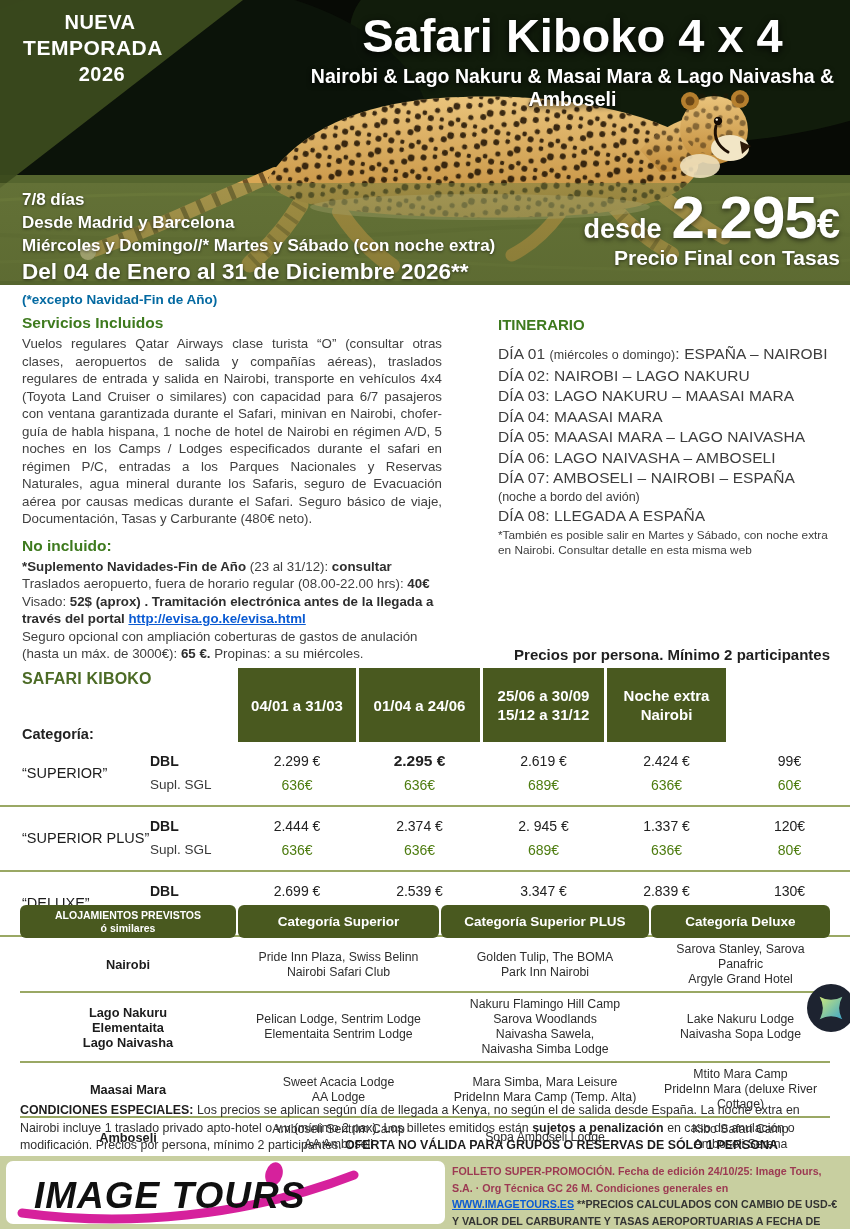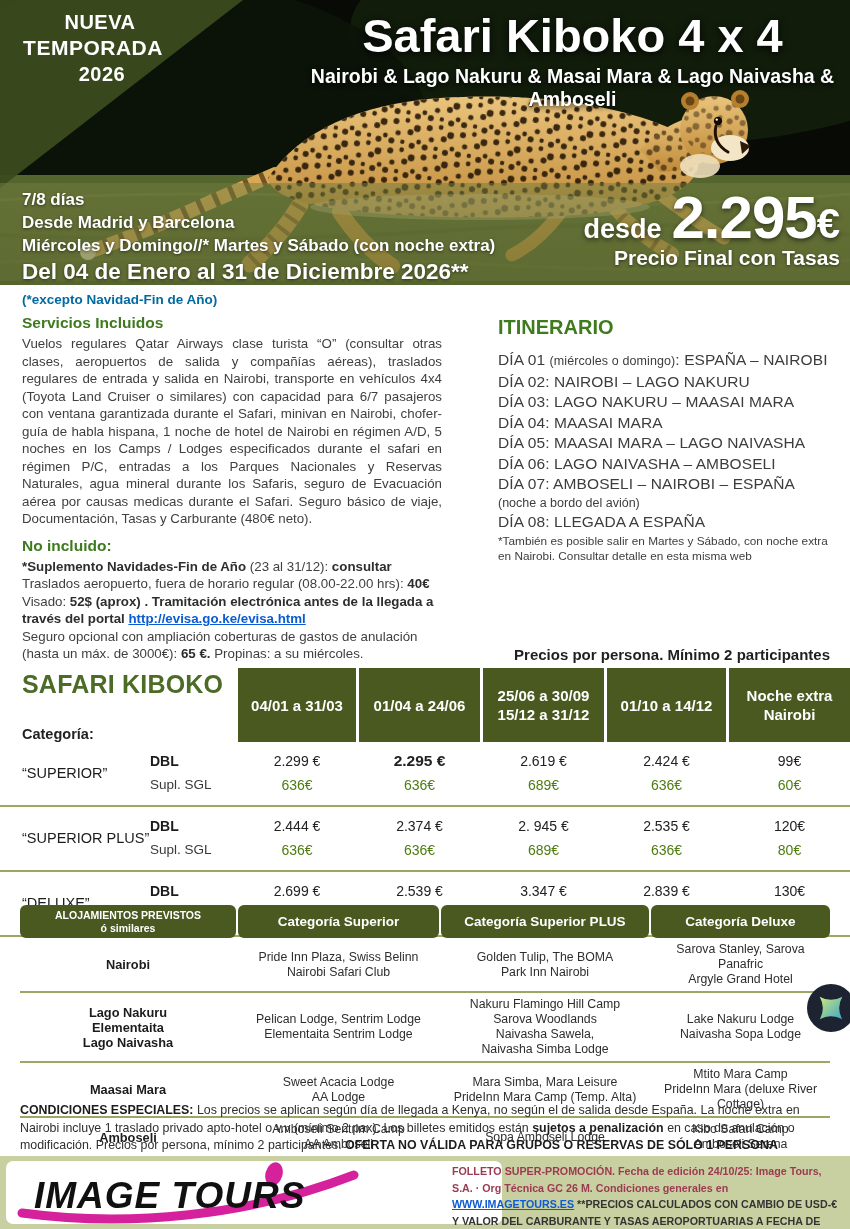--- a/index.html
+++ b/index.html
@@ -35,35 +35,35 @@
   .except { position:absolute; left:22px; top:292px; font-size:13.5px; font-weight:bold; color:#0369a1; }
   .col-left { position:absolute; left:22px; top:314px; width:420px; color:#3f3f3f; }
   .sec-h { color:#3e7a1e; font-weight:bold; font-size:15.5px; margin-bottom:3px; }
   .services-body { font-size:13.3px; line-height:17.5px; text-align:justify; color:#3f3f3f; }
   .ni { margin-top:9px; }
   .ni p { font-size:13.3px; line-height:17.6px; color:#3f3f3f; }
   .b { font-weight:bold; color:#2e2e2e; }
   a.link { color:#0b5bd3; text-decoration:underline; font-weight:bold; }
 
   .col-right { position:absolute; left:498px; top:316px; width:345px; color:#3d3d3d; }
-  .itin-h { color:#3e7a1e; font-weight:bold; font-size:20px; margin-bottom:11px; }
+  .itin-h { color:#3e7a1e; font-weight:bold; font-size:15px; margin-bottom:11px; }
   .itin-line { font-size:15.5px; line-height:20.5px; letter-spacing:.1px; }
   .itin-small { font-size:12.5px; }
   .itin-plane { font-size:12.5px; line-height:17px; }
   .itin-foot { font-size:11.8px; line-height:15px; margin-top:2px; white-space:pre-line; }
 
   
   .pnote { position:absolute; right:20px; top:646px; font-size:15px; font-weight:bold; color:#1f1f1f; }
   .ptable { position:absolute; left:0; top:668px; width:850px; }
   .pt-grid { display:grid; grid-template-columns:235px 118px 121px 121px 119px 121px; column-gap:3px; }
   .pt-headrow .pt-col { background:#49591f; color:#fff; font-weight:bold; font-size:15px;
      display:flex; align-items:center; justify-content:center; text-align:center;
      height:74px; white-space:pre-line; line-height:19px; }
   .pt-title-cell { position:relative; height:74px; }
-  .pt-title { position:absolute; left:22px; top:2px; color:#4c6b26; font-weight:bold; font-size:25px; letter-spacing:.2px; }
+  .pt-title { position:absolute; left:22px; top:2px; color:#4c6b26; font-weight:bold; font-size:16px; letter-spacing:.2px; }
   .pt-cat { position:absolute; left:22px; bottom:0px; color:#222; font-weight:bold; font-size:14.5px; }
   .pt-block { border-bottom:2.5px solid #9aa864; padding:7px 0 8px; }
   .pt-block-inner { display:grid; grid-template-columns:235px 118px 121px 121px 119px 121px; column-gap:3px; }
   .pt-namecell { position:relative; }
   .pt-name { position:absolute; left:22px; top:50%; transform:translateY(-50%); font-weight:normal; font-size:14.5px; color:#1c1c1c; }
   .pt-sublabels { position:absolute; left:150px; top:0; }
   .pt-dbl-label { font-weight:bold; font-size:14px; color:#1c1c1c; line-height:24px; }
   .pt-sgl-label { font-size:13.5px; color:#3a3a3a; line-height:24px; }
   .pt-vals { text-align:center; }
   .v-dbl { font-size:14px; color:#222; line-height:24px; }
@@ -81,21 +81,21 @@
   .h-row .h-grid > div { display:flex; align-items:center; justify-content:center; text-align:center;
      font-size:12.3px; color:#2e2e2e; padding:4px 2px; white-space:pre-line; line-height:15px; }
   .h-loc { font-weight:bold; font-size:12.8px !important; color:#1c1c1c !important; }
 
   
   .conds { position:absolute; left:20px; top:1102px; width:812px; font-size:12.4px; line-height:17.5px; color:#2f2f2f; }
   .conds .b { color:#1c1c1c; }
 
   
   .footer { position:absolute; left:0; top:1156px; width:850px; height:73px; background:#c8cfa0; }
-  .logo-panel { position:absolute; left:6px; top:5px; width:496px; height:63px; background:#fff; border-radius:7px; }
+  .logo-panel { position:absolute; left:6px; top:5px; width:439px; height:63px; background:#fff; border-radius:7px; }
   .f-right { position:absolute; left:452px; top:7px; width:392px; font-size:10.7px; line-height:16.5px; }
   .f-maroon { color:#9c3a52; font-weight:600; }
   .f-maroon-b { color:#9c3a52; font-weight:bold; }
   .f-black { color:#333; font-weight:600; }
   a.f-link { color:#0b5bd3; font-weight:bold; text-decoration:underline; }
 
   
   .widget { position:absolute; left:807px; top:984px; width:48px; height:48px; border-radius:50%;
     background:#1d2330; display:flex; align-items:center; justify-content:center; cursor:pointer; }
 </style>
@@ -229,21 +229,20 @@
   <section class="ptable">
     <div class="pt-grid pt-headrow">
       <div class="pt-title-cell">
         <div class="pt-title">SAFARI KIBOKO</div>
         <div class="pt-cat">Categoría:</div>
       </div>
       <div class="pt-col">04/01 a 31/03</div>
       <div class="pt-col">01/04 a 24/06</div>
       <div class="pt-col">25/06 a 30/09
 15/12 a 31/12</div>
-      <div class="pt-col">01/10 a 14/12</div>
       <div class="pt-col">Noche extra
 Nairobi</div>
     </div>
 
     <div class="pt-block">
       <div class="pt-block-inner">
         <div class="pt-namecell">
           <div class="pt-name">“SUPERIOR”</div>
           <div class="pt-sublabels">
               <div class="pt-dbl-label">DBL</div>
@@ -288,21 +287,21 @@
           </div>
         <div class="pt-vals">
             <div class="v-dbl">2.374 €</div>
             <div class="v-sgl">636€</div>
           </div>
         <div class="pt-vals">
             <div class="v-dbl">2. 945 €</div>
             <div class="v-sgl">689€</div>
           </div>
         <div class="pt-vals">
-            <div class="v-dbl">2.535 €</div>
+            <div class="v-dbl">1.337 €</div>
             <div class="v-sgl">636€</div>
           </div>
         <div class="pt-vals">
             <div class="v-dbl">120€</div>
             <div class="v-sgl">80€</div>
           </div>
       </div>
     </div>
 
     <div class="pt-block">

